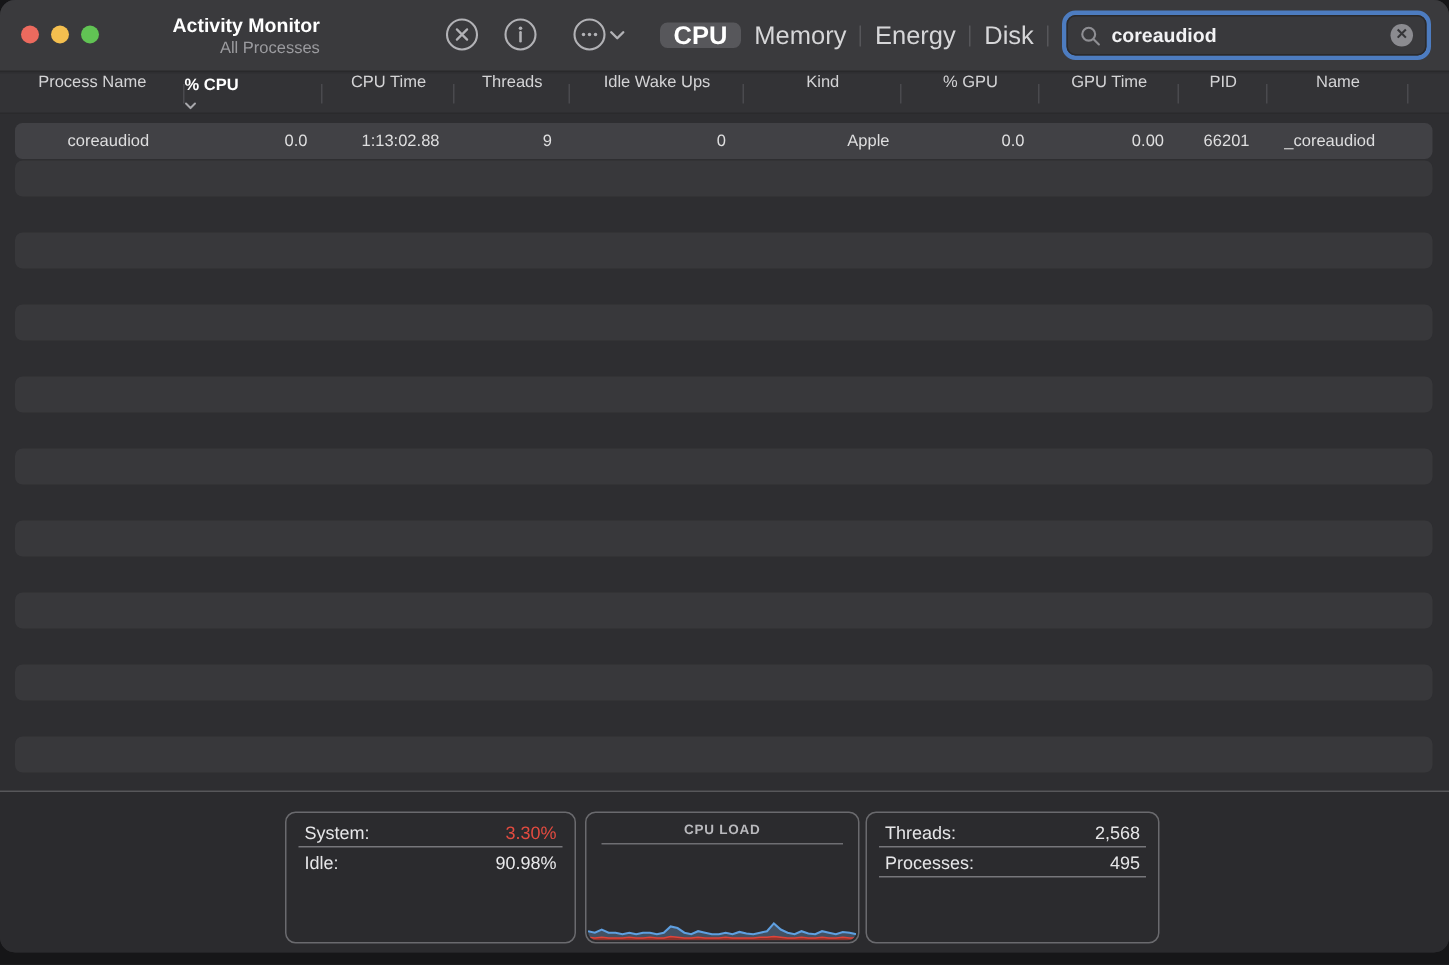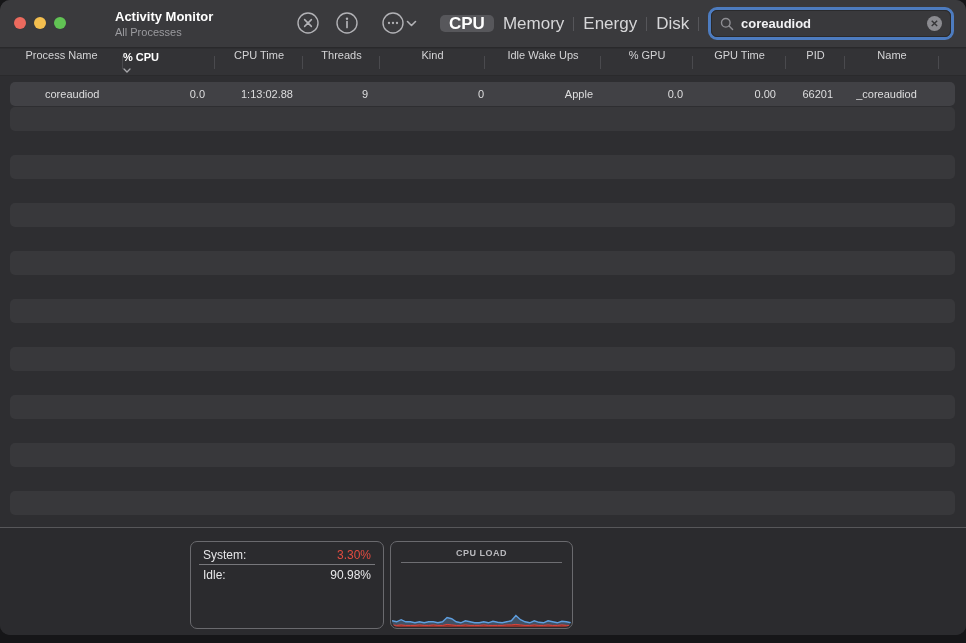--- a/index.html
+++ b/index.html
@@ -7,21 +7,21 @@
               font-family:"Liberation Sans", sans-serif; }
   .window { position:absolute; left:0; top:0; width:966px; height:635px;
             background:#2e2e31; border-radius:10px; overflow:hidden; }
 
   
   .toolbar { position:absolute; left:0; top:0; width:100%; height:48px;
              background:#3a3a3d; border-bottom:1px solid #29292b; }
   .traffic { position:absolute; top:17px; left:14px; display:flex; gap:8px; }
   .light { width:12px; height:12px; border-radius:50%; }
   .light.red { background:#ec6a5e; } .light.yellow { background:#f4bf4f; } .light.green { background:#61c354; }
-  .titleblock { position:absolute; left:115px; top:8px; }
+  .titleblock { position:absolute; left:115px; top:8px;text-align:right; }
   .title { font-size:13px; font-weight:bold; color:#ffffff; line-height:17px; }
   .subtitle { font-size:11px; color:#9b9b9f; line-height:14px; }
   .tbtn { position:absolute; top:9px; width:28px; height:28px; display:flex; align-items:center;
           justify-content:center; cursor:default; }
   .tbtn svg { display:block; }
   .chev { position:absolute; top:20px; }
   
   .segmented { position:absolute; left:440px; top:10px; height:27px; display:flex; align-items:center; }
   .segment { height:17px; display:flex; align-items:center; padding:0 9px; font-size:17px;
              color:#d6d6d8; border-radius:5px; white-space:nowrap; }
@@ -147,25 +147,25 @@
         <svg viewBox="0 0 8 5" class="sort-chev">
           <path d="M1 1 L4 4 L7 1" fill="none" stroke="#a8a8ac" stroke-width="1.3" stroke-linecap="round"></path>
         </svg>
       </div>
       <div class="th" style="width: 88px;">
         <span>CPU Time</span>
       </div>
       <div class="th" style="width: 77px;">
         <span>Threads</span>
       </div>
+      <div class="th" style="width: 116px;">
+        <span>Idle Wake Ups</span>
+      </div>
       <div class="th" style="width: 105px;">
         <span>Kind</span>
-      </div>
-      <div class="th" style="width: 116px;">
-        <span>Idle Wake Ups</span>
       </div>
       <div class="th" style="width: 92px;">
         <span>% GPU</span>
       </div>
       <div class="th" style="width: 93px;">
         <span>GPU Time</span>
       </div>
       <div class="th" style="width: 59px;">
         <span>PID</span>
       </div>
@@ -215,15 +215,25 @@
       <div class="loadline"></div>
       <div class="spark" id="spark">
           <svg viewBox="0 0 180 26" preserveAspectRatio="none">
             <polygon points="0,26 0.0,19.8 4.6,20.8 9.2,18.7 13.8,20.8 18.5,20.8 23.1,21.8 27.7,20.8 32.3,21.8 36.9,20.8 41.5,20.8 46.2,21.8 50.8,20.8 55.4,16.6 60.0,17.7 64.6,20.8 69.2,21.8 73.8,19.8 78.5,20.8 83.1,21.8 87.7,21.8 92.3,20.8 96.9,21.8 101.5,20.3 106.2,21.3 110.8,21.8 115.4,20.8 120.0,19.8 124.6,14.6 129.2,18.7 133.8,20.8 138.5,21.8 143.1,19.8 147.7,21.3 152.3,21.8 156.9,19.8 161.5,20.8 166.2,21.8 170.8,20.3 175.4,20.8 180.0,21.8 180,26" fill="#46586c" opacity="0.85"></polygon>
             <polyline points="0.0,19.8 4.6,20.8 9.2,18.7 13.8,20.8 18.5,20.8 23.1,21.8 27.7,20.8 32.3,21.8 36.9,20.8 41.5,20.8 46.2,21.8 50.8,20.8 55.4,16.6 60.0,17.7 64.6,20.8 69.2,21.8 73.8,19.8 78.5,20.8 83.1,21.8 87.7,21.8 92.3,20.8 96.9,21.8 101.5,20.3 106.2,21.3 110.8,21.8 115.4,20.8 120.0,19.8 124.6,14.6 129.2,18.7 133.8,20.8 138.5,21.8 143.1,19.8 147.7,21.3 152.3,21.8 156.9,19.8 161.5,20.8 166.2,21.8 170.8,20.3 175.4,20.8 180.0,21.8" fill="none" stroke="#5e9fe0" stroke-width="1.4"></polyline>
             <polygon points="0,26 0.0,23.9 4.6,24.4 9.2,23.9 13.8,24.4 18.5,24.4 23.1,24.4 27.7,23.9 32.3,24.4 36.9,24.4 41.5,23.9 46.2,24.4 50.8,24.4 55.4,23.4 60.0,23.9 64.6,24.4 69.2,24.4 73.8,23.9 78.5,24.4 83.1,24.4 87.7,24.4 92.3,23.9 96.9,24.4 101.5,24.4 106.2,24.4 110.8,24.4 115.4,23.9 120.0,23.9 124.6,23.4 129.2,23.9 133.8,24.4 138.5,24.4 143.1,23.9 147.7,24.4 152.3,24.4 156.9,23.9 161.5,24.4 166.2,24.4 170.8,23.9 175.4,24.4 180.0,24.4 180,26" fill="#8c332c"></polygon>
             <polyline points="0.0,23.9 4.6,24.4 9.2,23.9 13.8,24.4 18.5,24.4 23.1,24.4 27.7,23.9 32.3,24.4 36.9,24.4 41.5,23.9 46.2,24.4 50.8,24.4 55.4,23.4 60.0,23.9 64.6,24.4 69.2,24.4 73.8,23.9 78.5,24.4 83.1,24.4 87.7,24.4 92.3,23.9 96.9,24.4 101.5,24.4 106.2,24.4 110.8,24.4 115.4,23.9 120.0,23.9 124.6,23.4 129.2,23.9 133.8,24.4 138.5,24.4 143.1,23.9 147.7,24.4 152.3,24.4 156.9,23.9 161.5,24.4 166.2,24.4 170.8,23.9 175.4,24.4 180.0,24.4" fill="none" stroke="#e0443a" stroke-width="1"></polyline>
           </svg>
         </div>
     </div>
+    <div class="statbox right" id="counts-box">
+        <div class="statrow divided">
+          <span>Threads:</span>
+          <span class="statval">2,568</span>
+        </div>
+        <div class="statrow divided">
+          <span>Processes:</span>
+          <span class="statval">495</span>
+        </div>
+      </div>
   </div>
 
 </div>
 
 </body></html>

